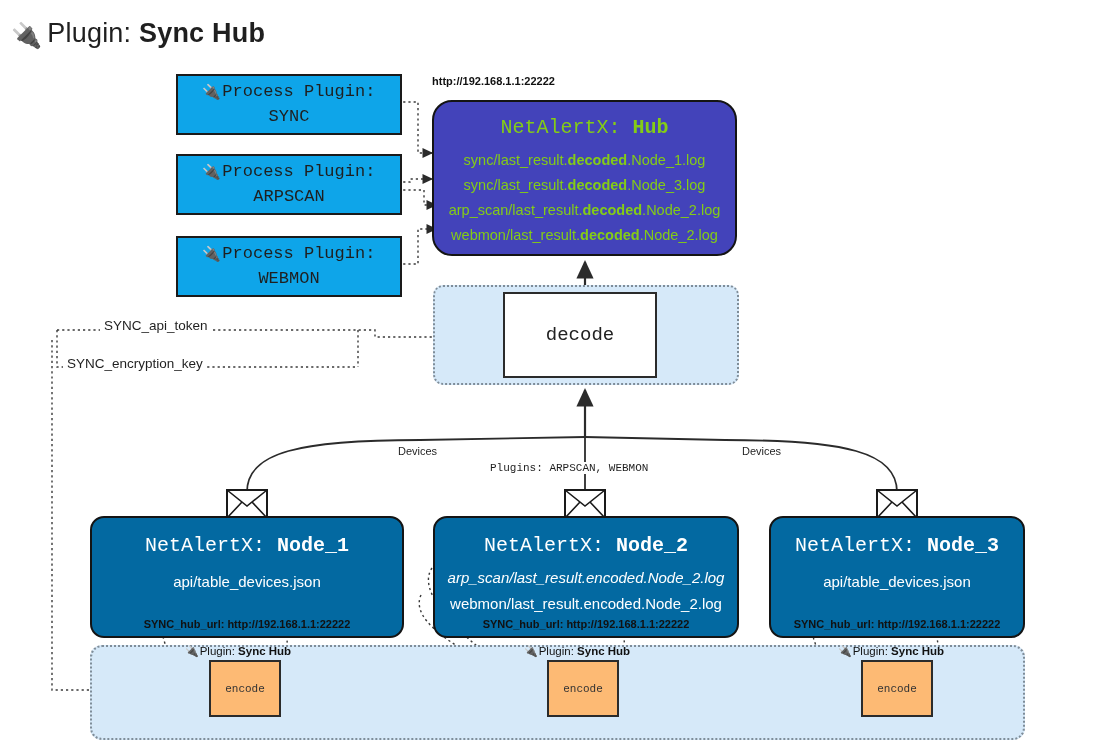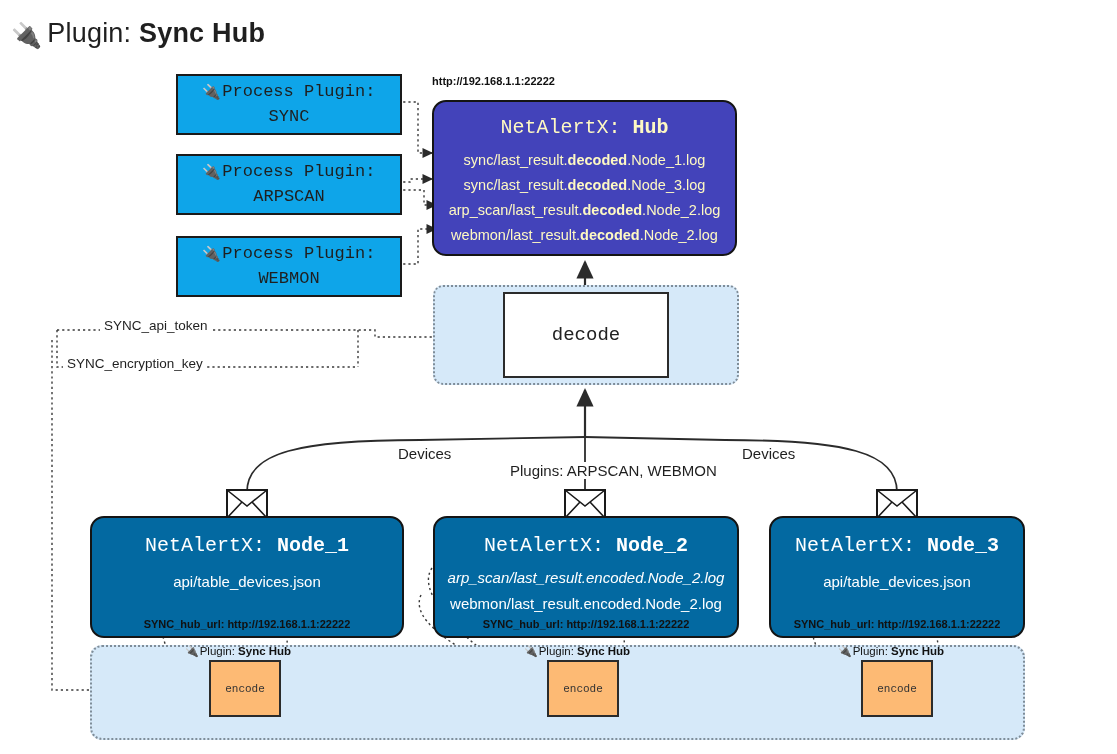--- a/index.html
+++ b/index.html
@@ -19,46 +19,46 @@
            font-family:"Liberation Mono", monospace;font-size:17px;
            display:flex;flex-direction:column;align-items:center;
            justify-content:center;line-height:1.45;}
   .procbox .l1{white-space:nowrap;}
   .procbox .l2{white-space:nowrap;}
   .procbox .plug{font-family:"DejaVu Sans",sans-serif;font-size:15px;margin-right:1px;
                  vertical-align:-1px;}
 
   
   .hub{position:absolute;left:432px;top:100px;width:305px;height:156px;
-       background:#4343ba;border:2.5px solid #141414;border-radius:14px;
-       box-sizing:border-box;color:#fef9c3;overflow:hidden;}
+       background:#4343ba;border:2.5px solid #141414;border-radius:20px;
+       box-sizing:border-box;color:#84cc16;overflow:hidden;}
   .hub .hname{font-family:"Liberation Mono",monospace;font-size:20px;
               text-align:center;margin-top:14px;white-space:nowrap;}
   .hub .hname b{font-weight:bold;}
   .hub .logs{margin-top:9px;}
   .hub .logline{font-size:14.5px;line-height:25px;text-align:center;white-space:nowrap;}
   .hub .logline b{font-weight:bold;}
   .hub-url{position:absolute;left:432px;top:75px;width:305px;text-align:left;
            font-size:11px;font-weight:bold;color:#111;}
 
   
   .decode-wrap{position:absolute;left:433px;top:285px;width:306px;height:100px;
                background:#d6e9f9;border:2px dotted #7f8d99;border-radius:10px;
                box-sizing:border-box;}
-  .decode-box{position:absolute;left:503px;top:292px;width:166px;height:86px;
+  .decode-box{position:absolute;left:503px;top:292px;width:154px;height:86px;
               background:#ffffff;border:2px solid #2b2b2b;box-sizing:border-box;
               display:flex;align-items:center;justify-content:center;
               font-family:"Liberation Mono",monospace;font-size:19px;color:#222;}
 
   
   .tok{position:absolute;background:#ffffff;font-size:13.5px;color:#1f1f1f;
        padding:0 4px;white-space:nowrap;}
 
   
-  .elabel{position:absolute;background:#ffffff;font-size:15px;color:#1f1f1f;
+  .elabel{position:absolute;background:#ffffff;font-size:11px;color:#1f1f1f;
           padding:0 4px;white-space:nowrap;}
 
   
   .node{position:absolute;background:#0369a1;border:2.5px solid #141414;
         border-radius:14px;box-sizing:border-box;color:#ffffff;overflow:hidden;}
   .node .nname{font-family:"Liberation Mono",monospace;font-size:20px;
                text-align:center;margin-top:16px;white-space:nowrap;}
   .node .nname b{font-weight:bold;}
   .node .nline{font-size:15px;text-align:center;line-height:26px;white-space:nowrap;}
   .node .nurl{position:absolute;bottom:6px;left:0;width:100%;text-align:center;
@@ -156,21 +156,21 @@
   </div>
 
   <div class="decode-wrap"></div>
   <div class="decode-box">decode</div>
 
   <div class="tok" style="left:100px;top:318px;">SYNC_api_token</div>
   <div class="tok" style="left:63px;top:356px;">SYNC_encryption_key</div>
 
   <div class="elabel" style="left:394px;top:445px;">Devices</div>
   <div class="elabel" style="left:738px;top:445px;">Devices</div>
-  <div class="elabel" style="left:506px;top:462px;">Plugins: ARPSCAN, WEBMON</div>
+  <div class="elabel" style="left:486px;top:462px;font-family:Liberation Mono, monospace;">Plugins: ARPSCAN, WEBMON</div>
 
   <svg class="layer" viewBox="0 0 1117 754">
     <g transform="translate(227,490)">
       <rect x="0" y="0" width="40" height="28" fill="#ffffff" stroke="#1a1a1a" stroke-width="2"></rect>
       <path d="M0,0 L20,16 L40,0" fill="none" stroke="#1a1a1a" stroke-width="1.6"></path>
       <path d="M0,28 L15,12 M40,28 L25,12" fill="none" stroke="#1a1a1a" stroke-width="1.6"></path>
     </g>
     <g transform="translate(565,490)">
       <rect x="0" y="0" width="40" height="28" fill="#ffffff" stroke="#1a1a1a" stroke-width="2"></rect>
       <path d="M0,0 L20,16 L40,0" fill="none" stroke="#1a1a1a" stroke-width="1.6"></path>

